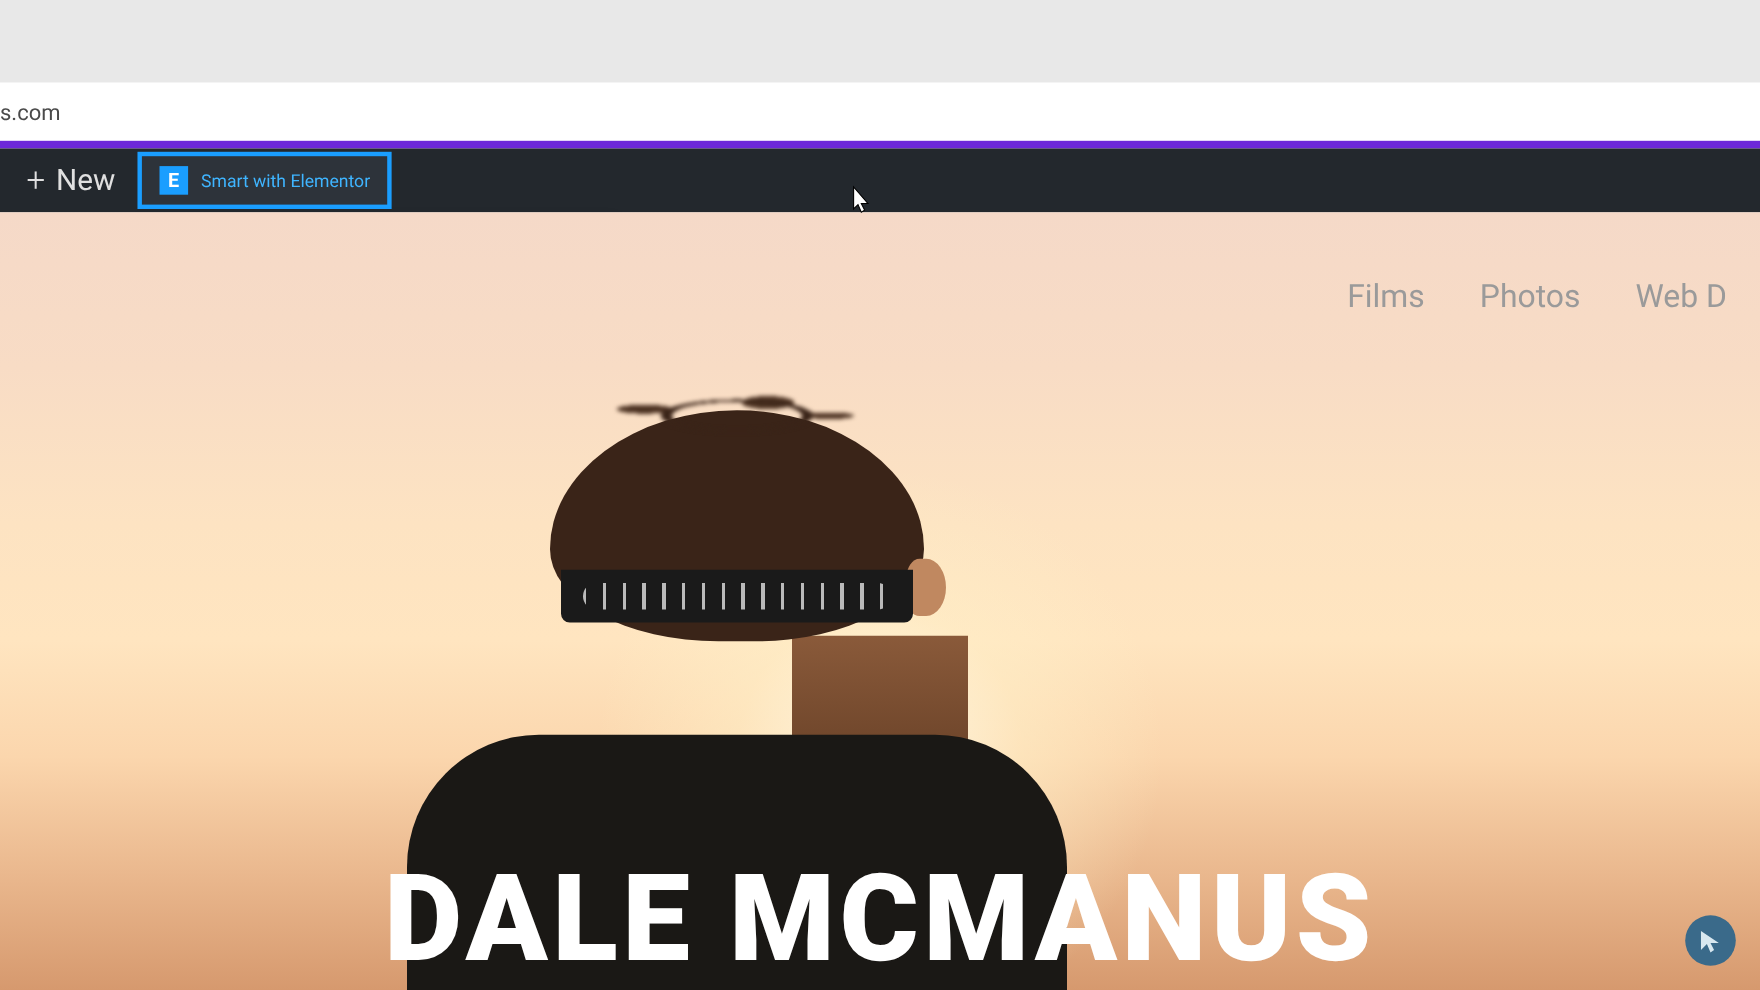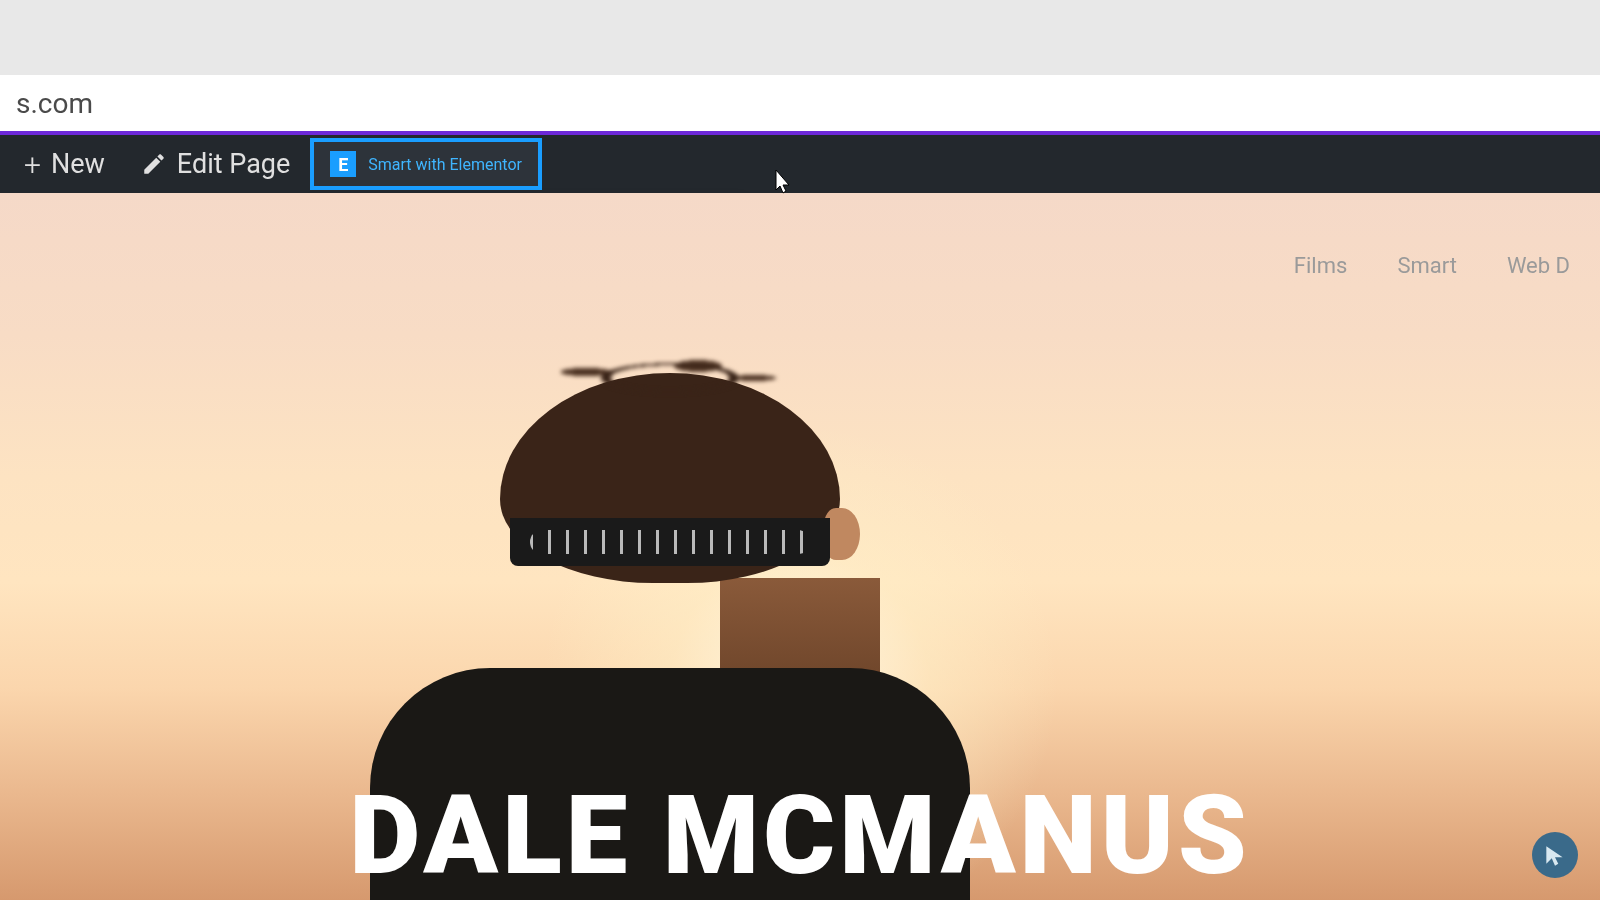--- a/index.html
+++ b/index.html
@@ -17,24 +17,24 @@
     }
     .browser-chrome {
       height: 75px;
       background: #e8e8e8;
     }
     .url-bar {
       height: 60px;
       background: #ffffff;
       display: flex;
       align-items: center;
-      padding-left: 16px;
-      font-size: 28px;
+      padding-left: 0;
+      font-size: 20px;
       color: #4a4a4a;
-      border-bottom: 4px solid #6d28d9;
+      border-bottom: 7px solid #6d28d9;
     }
     .admin-bar {
       height: 58px;
       background: #23282d;
       display: flex;
       align-items: center;
       padding-left: 6px;
       position: relative;
     }
     .admin-item {
@@ -189,21 +189,21 @@
       height: 52px;
       background: #c08860;
       border-radius: 40% 60% 60% 40%;
     }
     .nav-menu {
       position: absolute;
       top: 60px;
       right: 30px;
       display: flex;
       gap: 50px;
-      font-size: 22px;
+      font-size: 29px;
       color: #9a9a9a;
     }
     .nav-item {
       cursor: pointer;
     }
     .hero-title {
       position: absolute;
       bottom: 0;
       left: 50%;
       transform: translateX(-50%);
@@ -242,41 +242,35 @@
 
 <div class="url-bar">
   <span>s.com</span>
 </div>
 
 <div class="admin-bar">
   <div class="admin-item">
     <span class="plus-icon">+</span>
     <span>New</span>
   </div>
-  <div class="admin-item">
-    <svg class="pencil-icon" viewBox="0 0 24 24" fill="#e0e0e0">
-      <path d="M3 17.25V21h3.75L17.81 9.94l-3.75-3.75L3 17.25zM20.71 7.04c.39-.39.39-1.02 0-1.41l-2.34-2.34c-.39-.39-1.02-.39-1.41 0l-1.83 1.83 3.75 3.75 1.83-1.83z"></path>
-    </svg>
-    <span>Edit Page</span>
-  </div>
   <div class="elementor-btn">
     <span class="elementor-icon">E</span>
     <span>Smart with Elementor</span>
     <div class="dropdown">
       <span class="dropdown-label">Footer</span>
       <span class="dropdown-badge">Page</span>
     </div>
   </div>
 </div>
 
 <div class="hero">
   <div class="sun-glow"></div>
   <div class="nav-menu">
     <span class="nav-item">Films</span>
-    <span class="nav-item">Smart</span>
+    <span class="nav-item">Photos</span>
     <span class="nav-item">Web D</span>
   </div>
   <div class="person">
     <div class="hair">
       <div class="ear"></div>
       <div class="bandana"></div>
     </div>
     <div class="neck"></div>
     <div class="shoulders"></div>
   </div>

